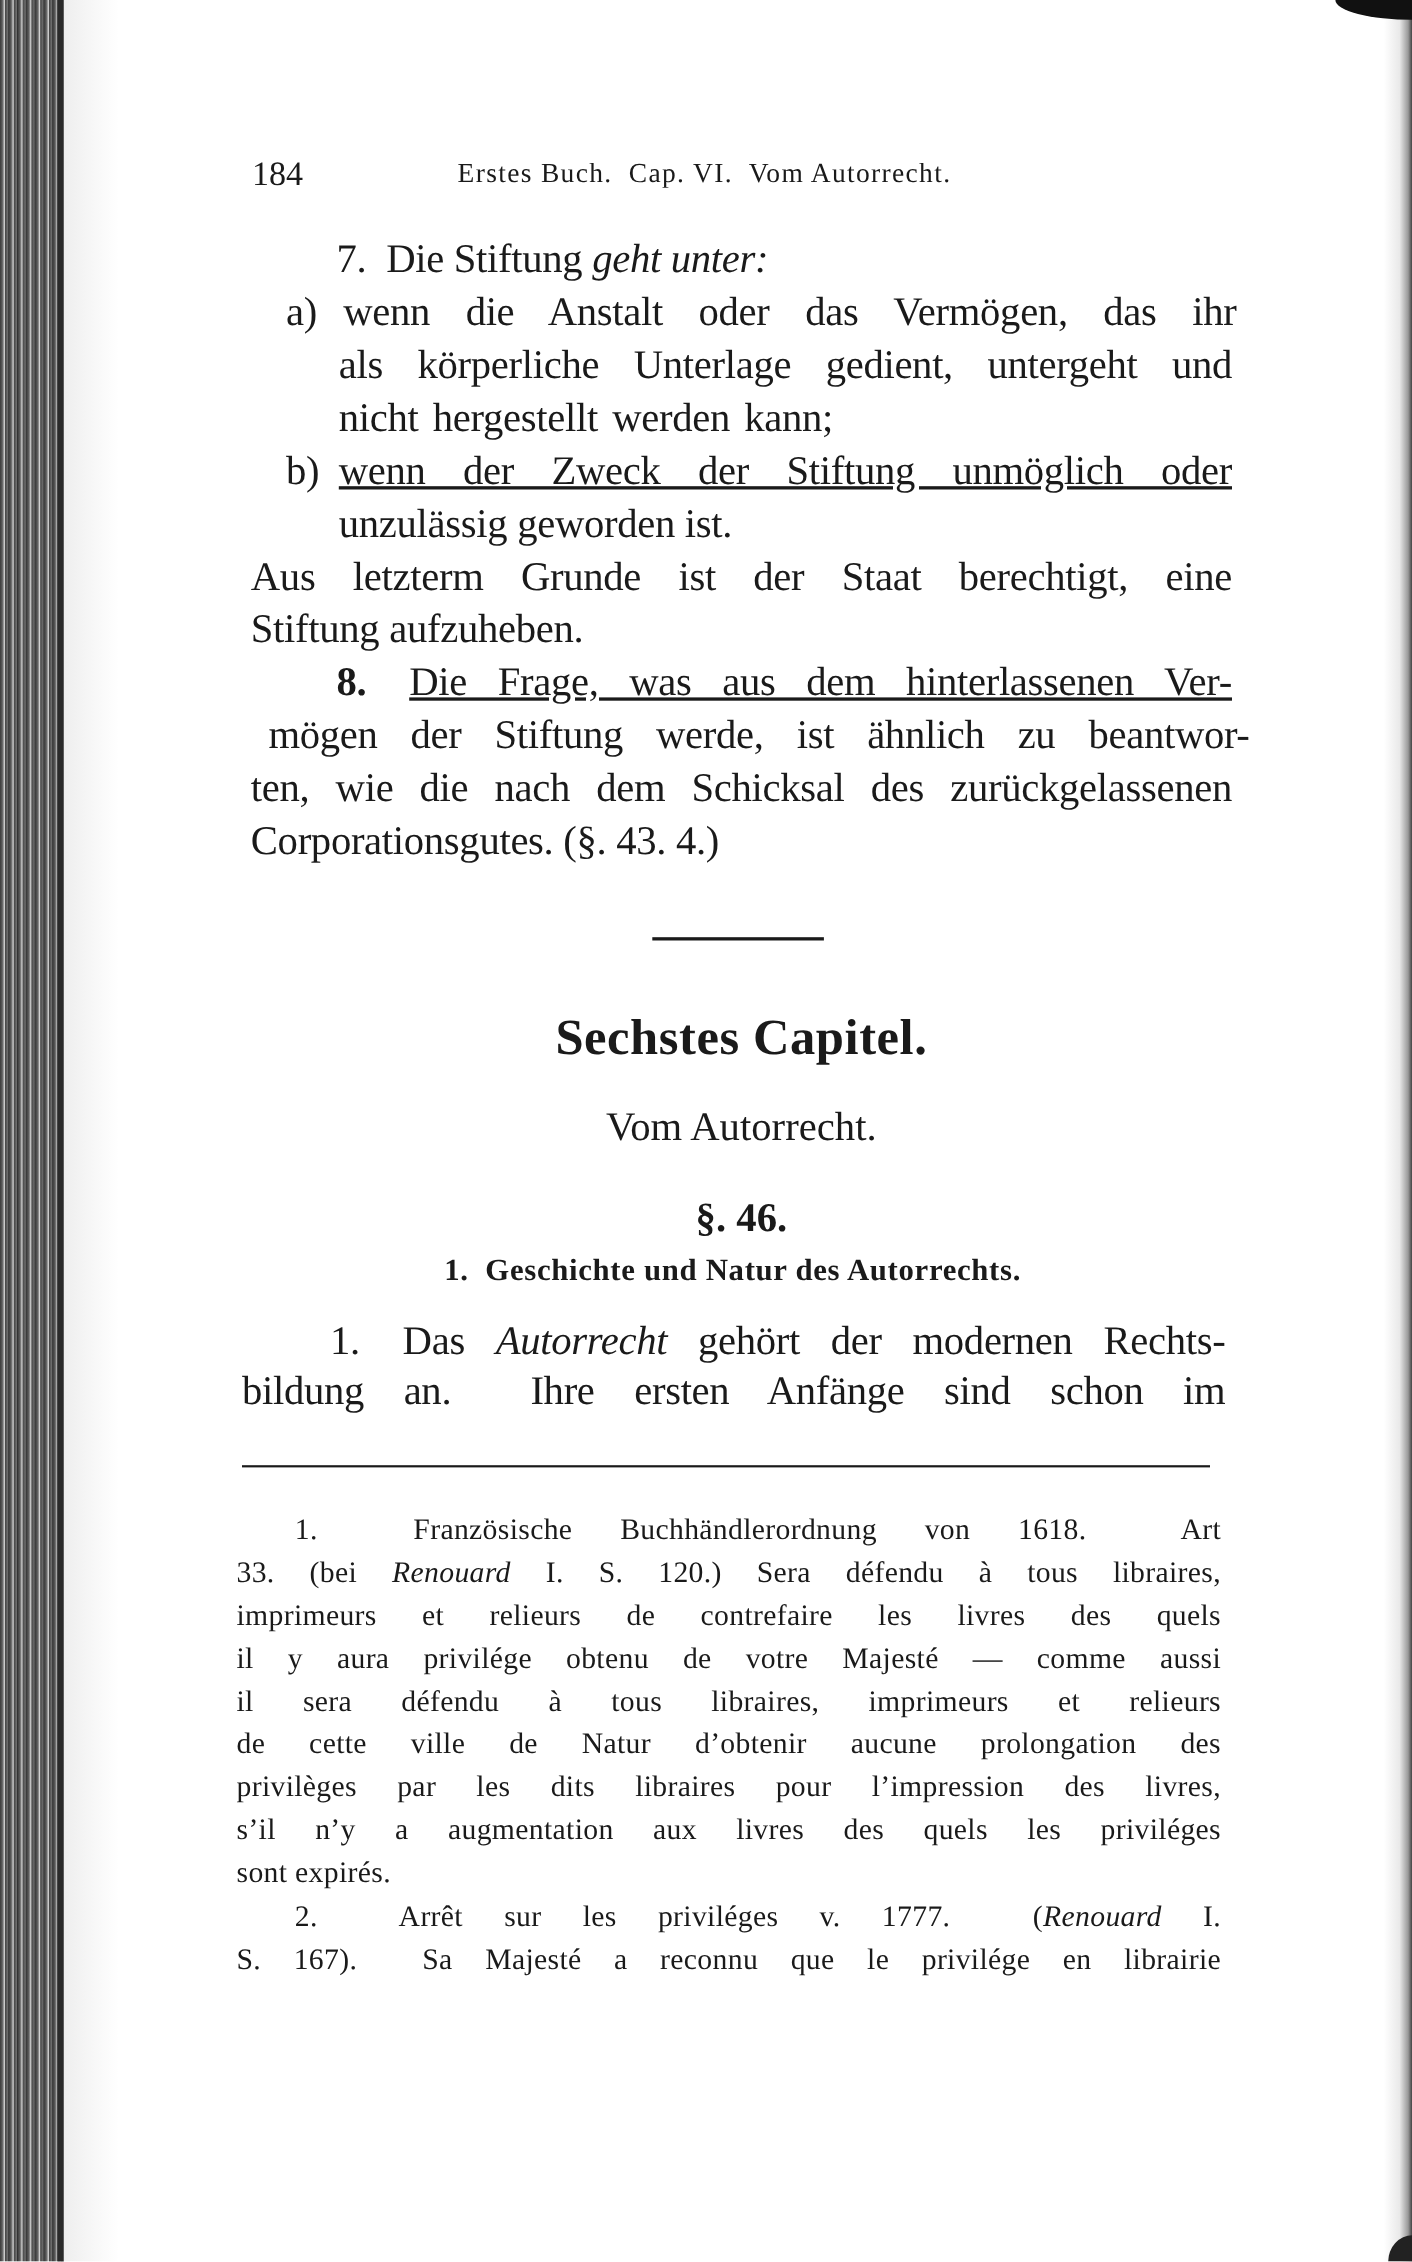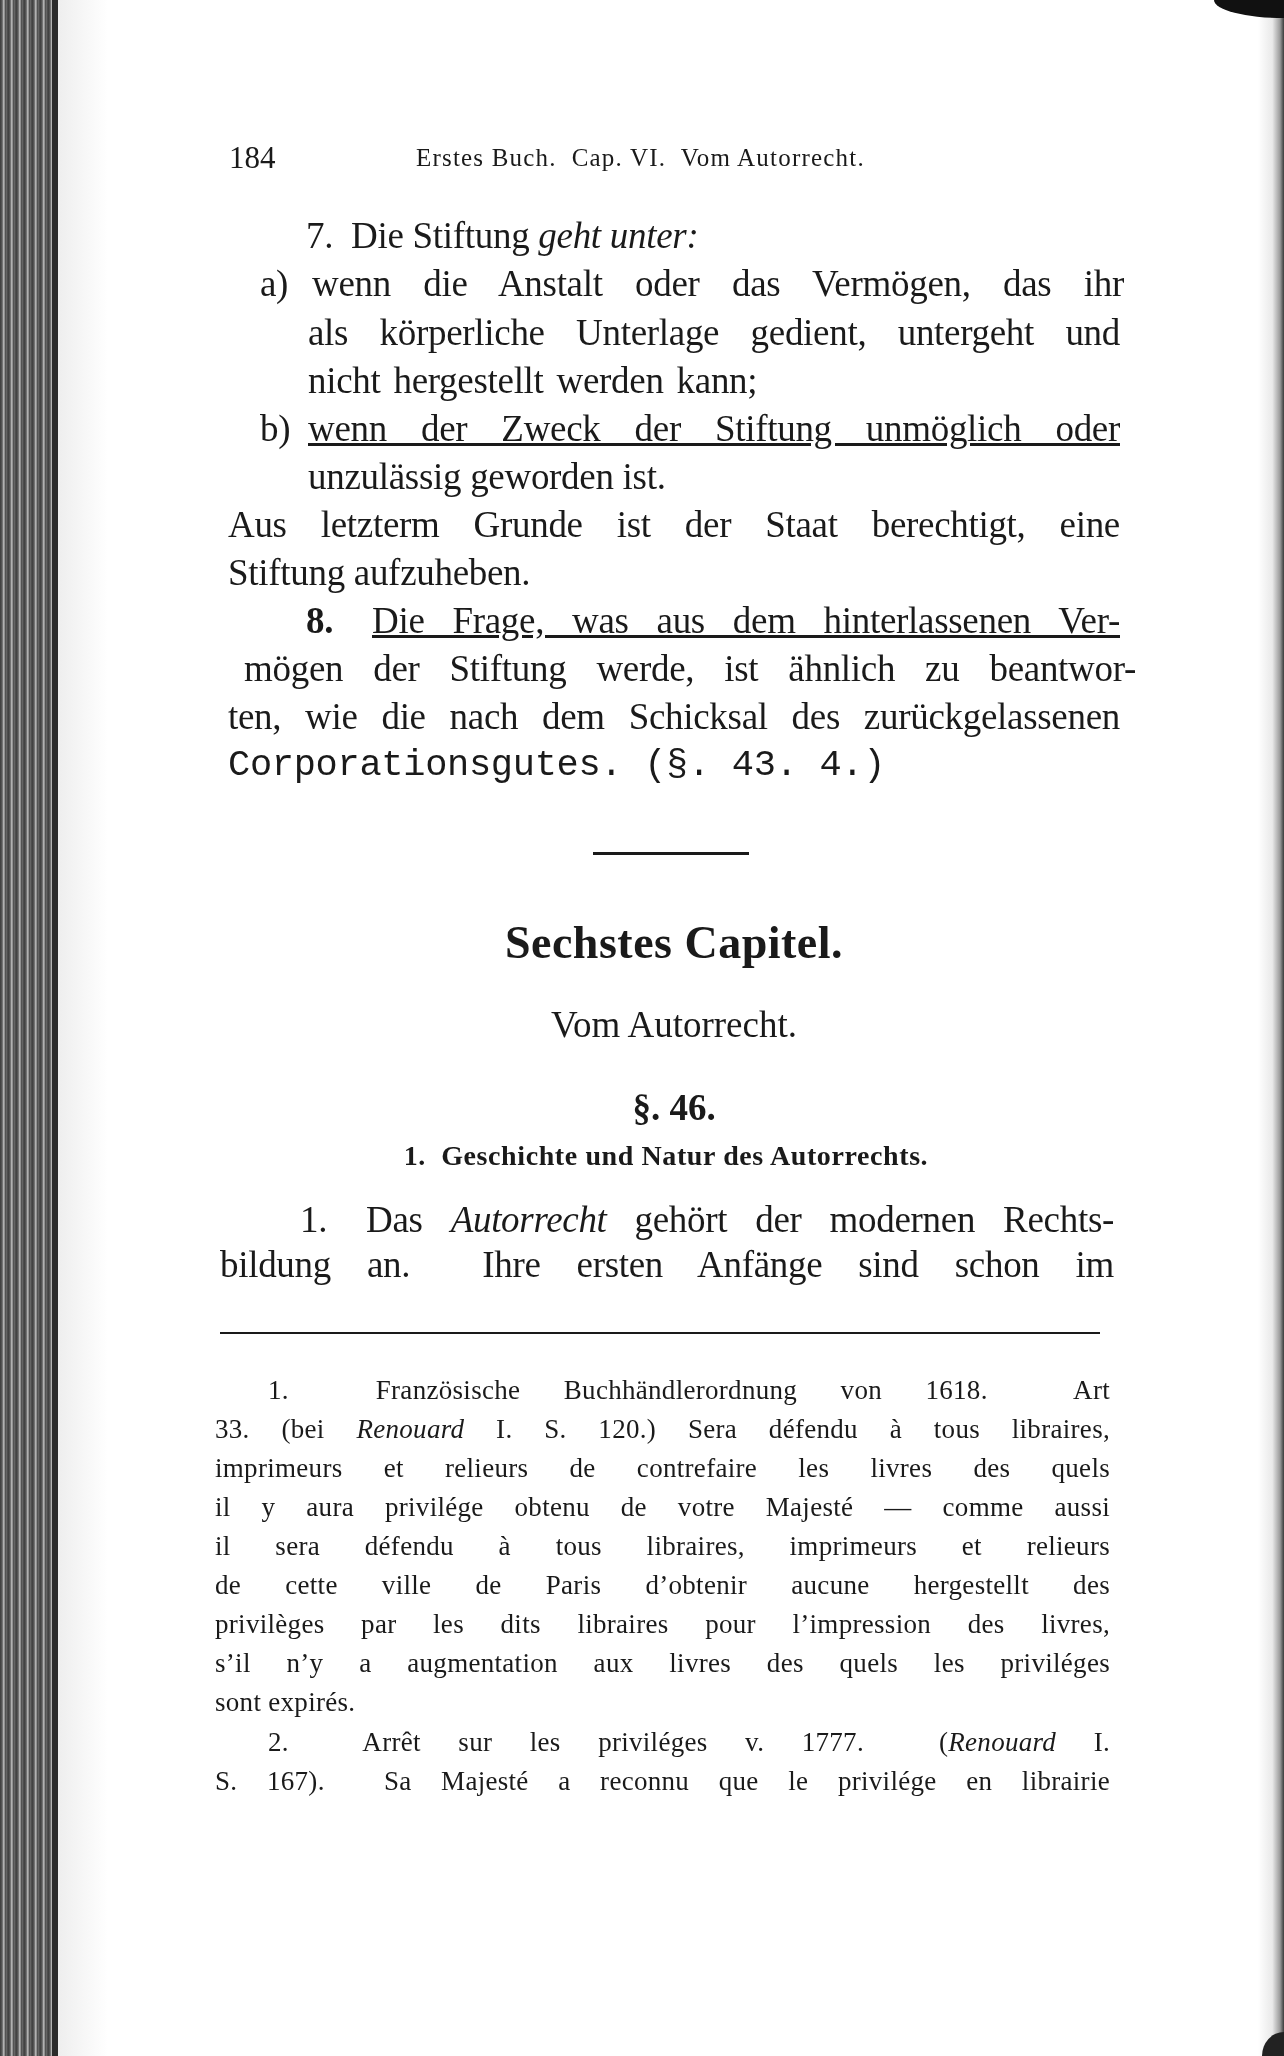--- a/index.html
+++ b/index.html
@@ -71,21 +71,21 @@
 <div class="line body" style="left:308px; top:407px; width:812px;text-decoration:underline;">wenn der Zweck der Stiftung unmöglich oder</div>
 <div class="run body" style="left:308px; top:455px;">unzulässig geworden ist.</div>
 
 <div class="line body" style="left:228px; top:503px; width:892px;">Aus letzterm Grunde ist der Staat berechtigt, eine</div>
 <div class="run body" style="left:228px; top:551px;">Stiftung aufzuheben.</div>
 
 <div class="run body" style="left:306px; top:599px; font-weight:bold;">8.</div>
 <div class="line body" style="left:372px; top:599px; width:748px;text-decoration:underline;">Die Frage, was aus dem hinterlassenen Ver-</div>
 <div class="line body" style="left:244px; top:647px; width:892px;">mögen der Stiftung werde, ist ähnlich zu beantwor-</div>
 <div class="line body" style="left:228px; top:695px; width:892px;">ten, wie die nach dem Schicksal des zurückgelassenen</div>
-<div class="run body" style="left:228px; top:743px;font-family:Liberation Mono, monospace;">Corporationsgutes. (§. 43. 4.)</div>
+<div class="run body" style="left:228px; top:743px;">Corporationsgutes. (§. 43. 4.)</div>
 
 <div class="rule" style="left:593px; top:852px; width:156px; height:3px;"></div>
 
 <div class="line c" style="left:228px; width:892px; top:916px; font-size:46px; font-weight:bold; letter-spacing:0.5px;">Sechstes Capitel.</div>
 <div class="line c" style="left:228px; width:892px; top:1003px; font-size:37px;">Vom Autorrecht.</div>
 <div class="line c" style="left:228px; width:892px; top:1086px; font-size:37px; font-weight:bold;">§. 46.</div>
 <div class="line c" style="left:220px; width:892px; top:1140px; font-size:28px; font-weight:bold; letter-spacing:0.6px; white-space:pre;">1.  Geschichte und Natur des Autorrechts.</div>
 
 <div class="run body" style="left:300px; top:1198px;">1.</div>
 <div class="line body" style="left:366px; top:1198px; width:748px;">
@@ -94,19 +94,19 @@
 <div class="line body" style="left:220px; top:1243px; width:894px; white-space:pre;">bildung an.  Ihre ersten Anfänge sind schon im</div>
 
 <div class="rule" style="left:220px; top:1332px; width:880px; height:2px;"></div>
 
 <div id="footnotes">
     <div class="line fn" style="left: 268px; top: 1372px; width: 842px; white-space: pre;"><span>1.  Französische Buchhändlerordnung von 1618.  Art</span></div>
     <div class="line fn" style="left: 215px; top: 1411px; width: 895px; white-space: pre;"><span>33. (bei </span><i>Renouard</i><span> I. S. 120.) Sera défendu à tous libraires,</span></div>
     <div class="line fn" style="left: 215px; top: 1450px; width: 895px; white-space: pre;"><span>imprimeurs et relieurs de contrefaire les livres des quels</span></div>
     <div class="line fn" style="left: 215px; top: 1489px; width: 895px; white-space: pre;"><span>il y aura privilége obtenu de votre Majesté — comme aussi</span></div>
     <div class="line fn" style="left: 215px; top: 1528px; width: 895px; white-space: pre;"><span>il sera défendu à tous libraires, imprimeurs et relieurs</span></div>
-    <div class="line fn" style="left: 215px; top: 1567px; width: 895px; white-space: pre;"><span>de cette ville de Paris d’obtenir aucune hergestellt des</span></div>
+    <div class="line fn" style="left: 215px; top: 1567px; width: 895px; white-space: pre;"><span>de cette ville de Natur d’obtenir aucune prolongation des</span></div>
     <div class="line fn" style="left: 215px; top: 1606px; width: 895px; white-space: pre;"><span>privilèges par les dits libraires pour l’impression des livres,</span></div>
     <div class="line fn" style="left: 215px; top: 1645px; width: 895px; white-space: pre;"><span>s’il n’y a augmentation aux livres des quels les priviléges</span></div>
     <div class="run fn" style="left: 215px; top: 1684px; white-space: pre;"><span>sont expirés.</span></div>
     <div class="line fn" style="left: 268px; top: 1724px; width: 842px; white-space: pre;"><span>2.  Arrêt sur les priviléges v. 1777.  (</span><i>Renouard</i><span> I.</span></div>
     <div class="line fn" style="left: 215px; top: 1763px; width: 895px; white-space: pre;"><span>S. 167).  Sa Majesté a reconnu que le privilége en librairie</span></div>
   </div>
 
 </body></html>

